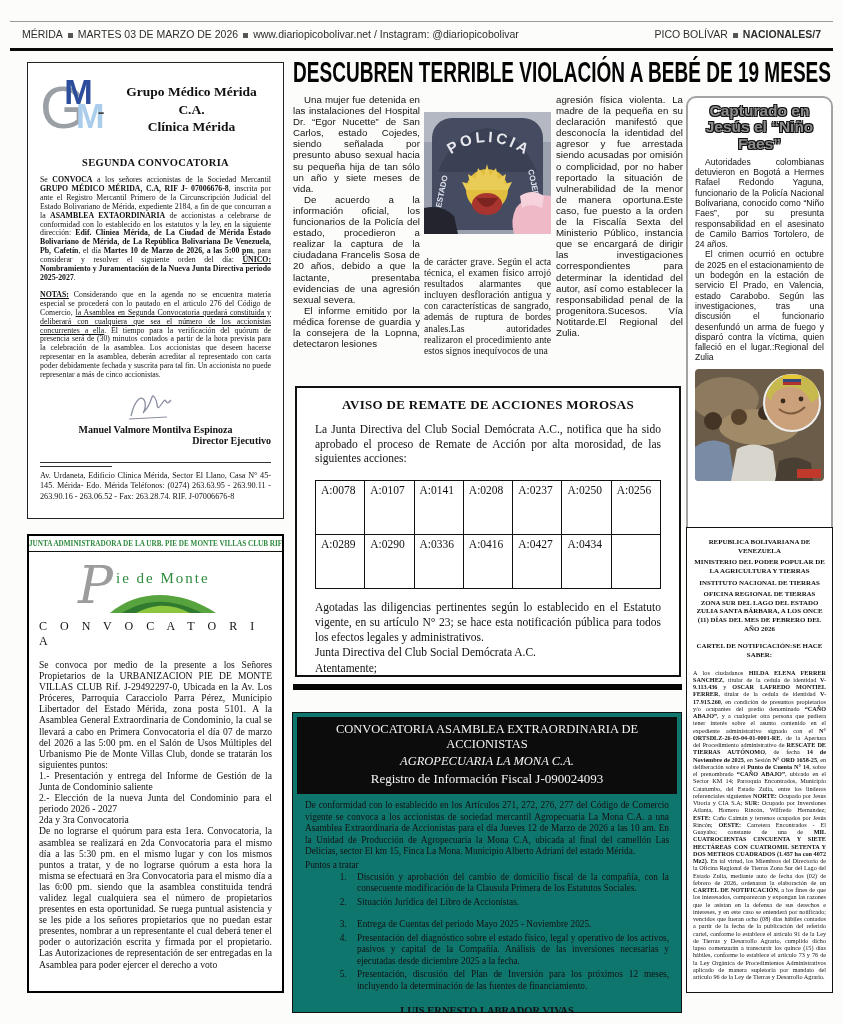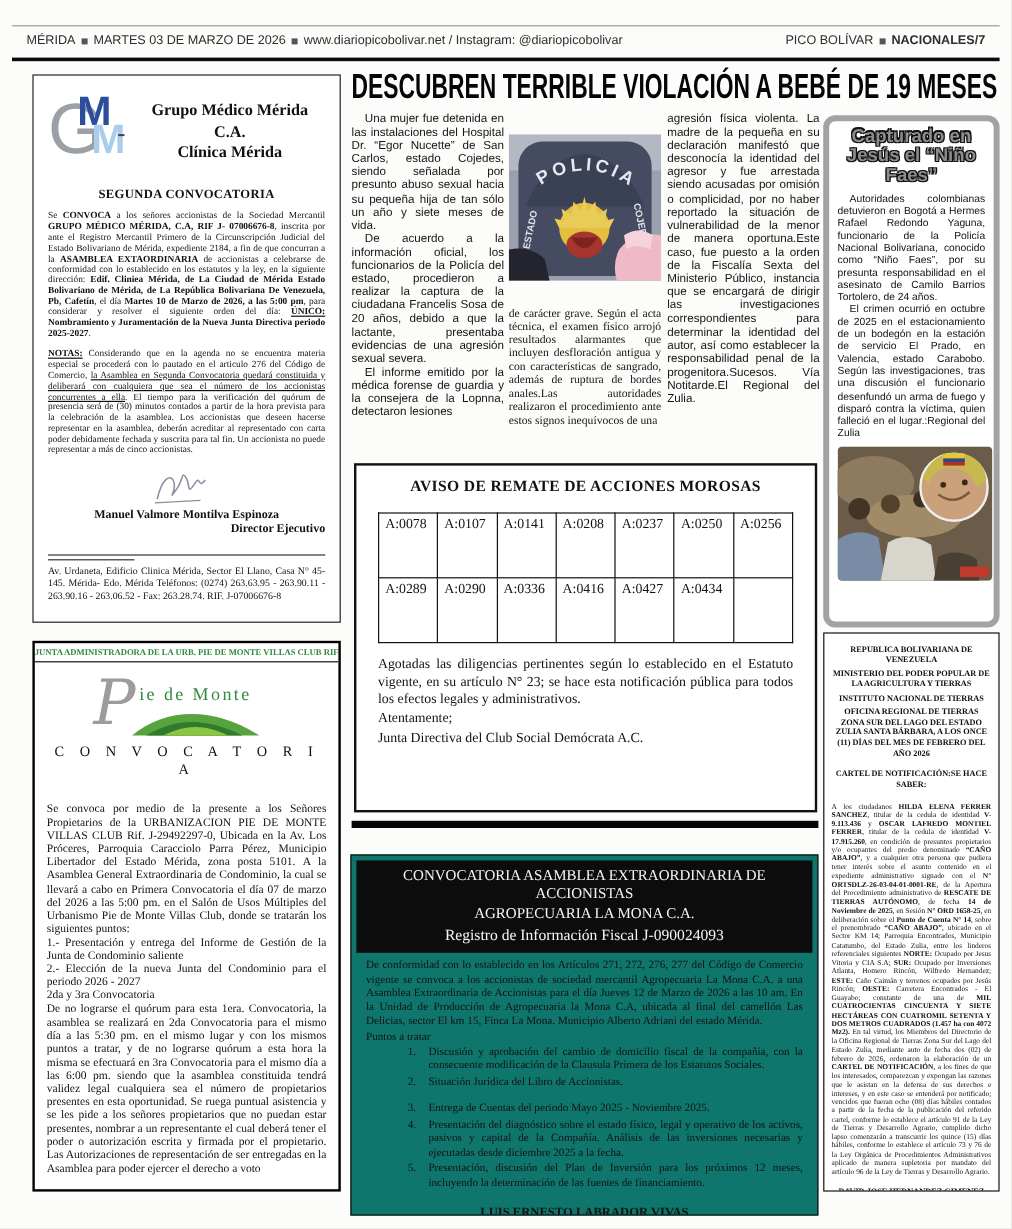--- a/index.html
+++ b/index.html
@@ -29,37 +29,37 @@
   .hr-long{border-top:1.2px solid #333;margin-top:16px;}
   .hr-short{width:72px;border-top:1.2px solid #333;margin:3px 0 4px;}
   .address{font-size:8.2px;line-height:1.28;text-align:justify;}
 
   
   .pie{position:absolute;left:27px;top:534px;width:257px;height:459px;border:2px solid #000;
        box-sizing:border-box;padding:4px 10px;background:#fff;overflow:hidden;}
   .pie-header{color:#2e8b3d;font-size:7.2px;font-weight:bold;text-align:center;white-space:nowrap;
               border-bottom:1px solid #111;padding-bottom:3px;margin:0 -10px;letter-spacing:0;}
   .pie-logo{display:block;margin:5px auto 0;}
-  .pie-conv{text-align:center;font-size:12px;letter-spacing:5px;margin:2px 0 20px;}
+  .pie-conv{text-align:left;font-size:12px;letter-spacing:5px;margin:2px 0 10px;}
   .pie-body p{font-size:9.6px;line-height:11.1px;text-align:justify;margin:0;}
 
   
   .headline{position:absolute;left:293px;top:56px;width:540px;height:32px;}
   .headline text{font-family:"Liberation Sans",sans-serif;font-weight:bold;font-size:29px;fill:#050505;}
   .art-col{position:absolute;width:127px;font-family:"Liberation Sans",sans-serif;font-size:9.7px;
            line-height:11.1px;text-align:justify;color:#141414;}
   .art-col p{margin:0;}
   .art-col p.ind{text-indent:11px;}
   #col1{left:293px;top:94px;}
   #col2{left:424px;top:256px;font-family:Liberation Serif, serif;}
   #col3{left:556px;top:94px;}
   .police{position:absolute;left:424px;top:112px;width:127px;height:122px;}
 
   
-  .nf{position:absolute;left:686px;top:96px;width:147px;height:427px;border:5px solid #a3a3a3;
+  .nf{position:absolute;left:686px;top:96px;width:147px;height:514px;border:2px solid #a3a3a3;
       border-radius:10px;box-sizing:border-box;padding:5px 7px;background:#fff;overflow:hidden;}
   .nf-title{font-family:"Liberation Sans",sans-serif;font-weight:900;font-size:15.5px;line-height:1.05;
             text-align:center;color:#8d8d8d;
             text-shadow:-1px -1px 0 #111,1px -1px 0 #111,-1px 1px 0 #111,1px 1px 0 #111;}
   .nf-body{margin-top:5px;}
   .nf-body p{font-family:"Liberation Sans",sans-serif;font-size:8.6px;line-height:10.3px;
              text-align:justify;margin:0;}
   .nf-body p.ind{text-indent:10px;}
   .nf-photo{display:block;margin-top:6px;border-radius:4px;}
 
@@ -81,21 +81,21 @@
   .rm-close{font-size:11.5px;line-height:1.28;text-align:justify;margin-top:11px;}
   .rm-att{font-size:11.5px;line-height:1.3;margin-top:1px;}
 
   .divider{position:absolute;left:293px;top:684px;width:389px;height:6px;background:#050505;}
 
   
   .lm{position:absolute;left:292px;top:712px;width:390px;height:301px;border:1.5px solid #111;
       box-sizing:border-box;padding:4px;background:#0f766e;overflow:hidden;}
   .lm-header{background:#0c0c0c;color:#f5f5f5;text-align:center;padding:5px 4px 7px;}
   .lm-h1{font-size:12.5px;}
-  .lm-h2{font-size:12.5px;margin-top:2px;}
+  .lm-h2{font-size:12.5px;margin-top:2px;font-style:italic;}
   .lm-h3{font-size:13px;margin-top:2px;}
   .lm-body{padding:6px 8px 0;}
   .lm-intro{font-size:9.3px;line-height:1.24;text-align:justify;}
   .lm-puntos{font-size:9.3px;margin-top:2px;}
   .lm ol{margin:2px 0 0;padding-left:44px;}
   .lm li{font-size:9.3px;line-height:1.24;text-align:justify;padding-left:8px;margin-bottom:2px;}
   .lm li.gap{margin-top:11px;}
   .lm-signer{text-align:center;font-weight:bold;font-size:10.5px;margin-top:13px;}
 </style>
 </head>
@@ -209,20 +209,21 @@
       <rect x="88" y="13" width="18" height="3" fill="#b03030"></rect>
       <path d="M84,40 Q97,50 110,38" stroke="#7e5a3c" stroke-width="2" fill="none"></path>
       <circle cx="88" cy="32" r="2.4" fill="#3a2a1c"></circle>
       <circle cx="106" cy="30" r="2.4" fill="#3a2a1c"></circle>
       <rect x="102" y="100" width="24" height="9" fill="#c0392b"></rect>
     </svg>
   </div>
 
   <div class="rm">
     <div class="rm-title">AVISO DE REMATE DE ACCIONES MOROSAS</div>
+    <div class="rm-intro">La Junta Directiva del Club Social Demócrata A.C., notifica que ha sido aprobado el proceso de Remate de Acción por alta morosidad, de las siguientes acciones:</div>
     <table class="rm-table">
       <tbody>
         <tr>
           <td>A:0078</td>
           <td>A:0107</td>
           <td>A:0141</td>
           <td>A:0208</td>
           <td>A:0237</td>
           <td>A:0250</td>
           <td>A:0256</td>
@@ -232,22 +233,22 @@
           <td>A:0290</td>
           <td>A:0336</td>
           <td>A:0416</td>
           <td>A:0427</td>
           <td>A:0434</td>
           <td></td>
         </tr>
       </tbody>
     </table>
     <div class="rm-close">Agotadas las diligencias pertinentes según lo establecido en el Estatuto vigente, en su artículo N° 23; se hace esta notificación pública para todos los efectos legales y administrativos.</div>
+    <div class="rm-att">Junta Directiva del Club Social Demócrata A.C.</div>
     <div class="rm-att">Atentamente;</div>
-    <div class="rm-att">Junta Directiva del Club Social Demócrata A.C.</div>
   </div>
 
   <div class="divider"></div>
 
   <div class="lm">
     <div class="lm-header">
       <div class="lm-h1">CONVOCATORIA ASAMBLEA EXTRAORDINARIA DE ACCIONISTAS</div>
       <div class="lm-h2">AGROPECUARIA LA MONA C.A.</div>
       <div class="lm-h3">Registro de Información Fiscal J-090024093</div>
     </div>

